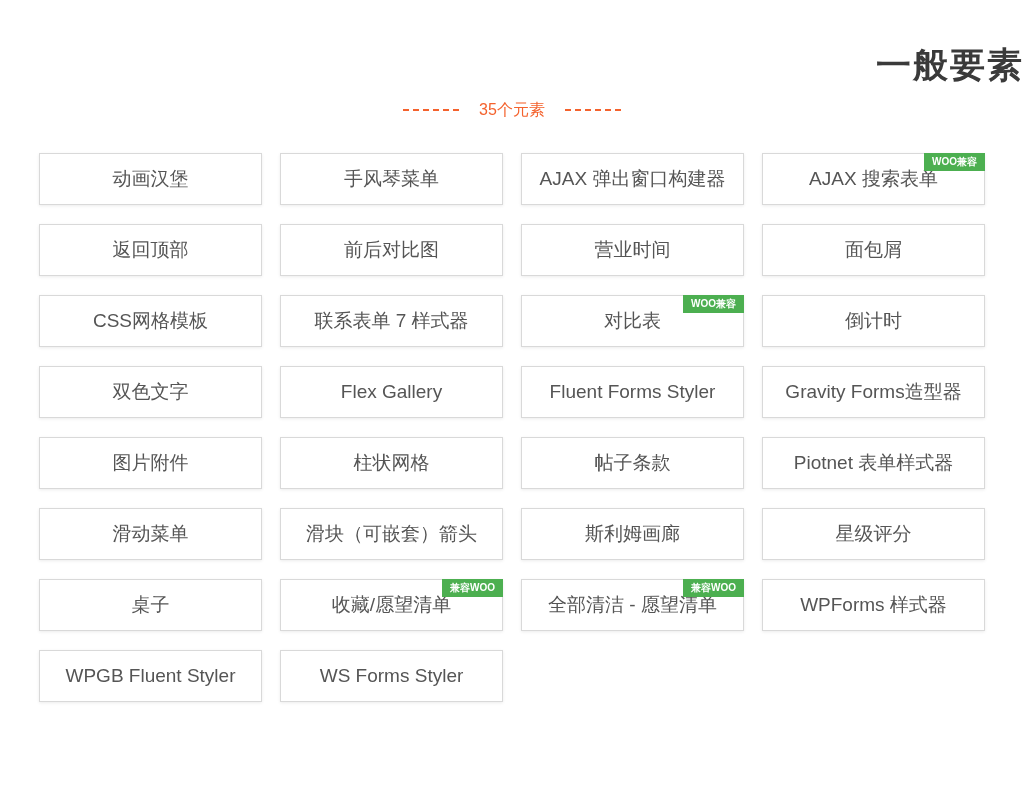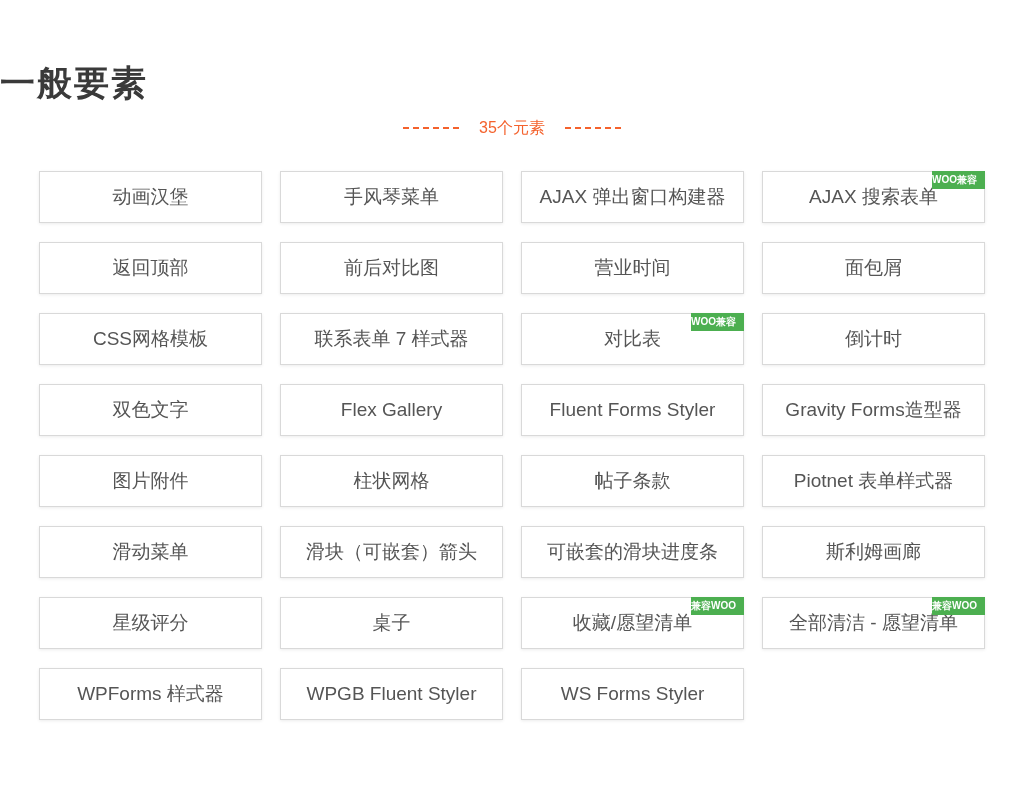--- a/index.html
+++ b/index.html
@@ -11,22 +11,22 @@
   }
   *{box-sizing:border-box;}
   html,body{margin:0;padding:0;}
   body{
     width:1024px;
     min-height:809px;
     background:#ffffff;
     font-family:"Liberation Sans","DejaVu Sans",sans-serif;
   }
   .header{
-    text-align:left;
-    padding-top:64px;
+    text-align:right;
+    padding-top:46px;
   }
   .page-title{
     font-size:35px;
     font-weight:700;
     color:var(--title);
     letter-spacing:2px;
     line-height:1.1;
   }
   .subtitle-row{
     margin-top:15px;
@@ -72,21 +72,21 @@
   }
   .badge{
     position:absolute;
     top:-1px;
     right:-1px;
     background:var(--badge);
     color:#ffffff;
     font-size:10px;
     font-weight:700;
     line-height:1;
-    padding:4px 8px 4px 0;
+    padding:4px 8px 4px 8px;
   }
 </style>
 </head>
 <body>
 
 <div class="header">
   <div class="page-title">一般要素</div>
   <div class="subtitle-row">
     <span class="dash"></span>
     <span class="count-label">35个元素</span>
@@ -201,24 +201,20 @@
   <div class="card">
 
     <span class="card-label">滑动菜单</span>
   </div>
 
   <div class="card">
 
     <span class="card-label">滑块（可嵌套）箭头</span>
   </div>
 
-  <div class="card">
-
-    <span class="card-label">可嵌套的滑块进度条</span>
-  </div>
 
   <div class="card">
 
     <span class="card-label">斯利姆画廊</span>
   </div>
 
   <div class="card">
 
     <span class="card-label">星级评分</span>
   </div>

